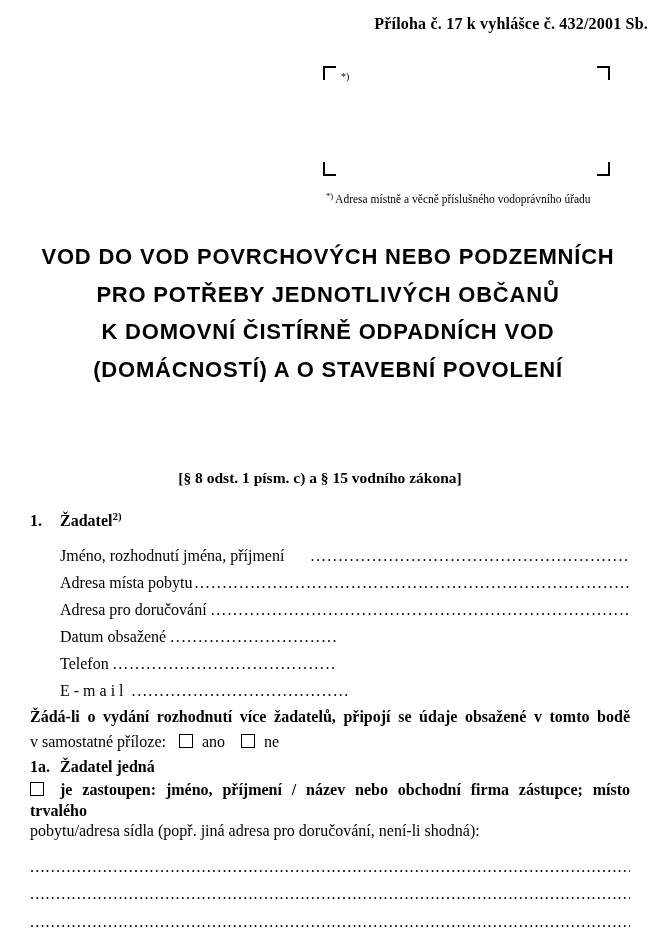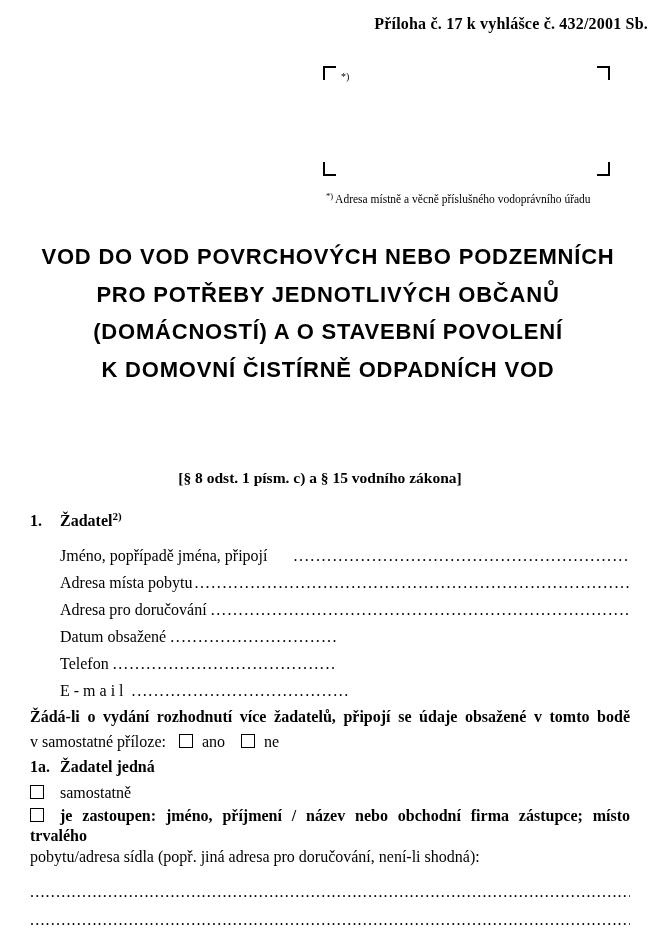--- a/index.html
+++ b/index.html
@@ -95,36 +95,36 @@
   <span class="box-marker">*)</span>
 </div>
 
 <div class="box-footnote">
   <span class="fn-sup">*)</span><span>Adresa místně a věcně příslušného vodoprávního úřadu</span>
 </div>
 
 <div class="title-block">
   <div>VOD DO VOD POVRCHOVÝCH NEBO PODZEMNÍCH</div>
   <div>PRO POTŘEBY JEDNOTLIVÝCH OBČANŮ</div>
+  <div>K DOMOVNÍ ČISTÍRNĚ ODPADNÍCH VOD</div>
   <div>(DOMÁCNOSTÍ) A O STAVEBNÍ POVOLENÍ</div>
-  <div>K DOMOVNÍ ČISTÍRNĚ ODPADNÍCH VOD</div>
 </div>
 
 <div class="subtitle">[§ 8 odst. 1 písm. c) a § 15 vodního zákona]</div>
 
 <div class="main">
 
   <div class="sec-heading">
     <span class="sec-num">1.</span>
     <span><span>Žadatel</span><span class="ref-sup">2)</span></span>
   </div>
 
   <div class="fields">
     <div class="field-row">
-      <span class="flabel">Jméno, popřípadě jména, připojí</span>
+      <span class="flabel">Jméno, rozhodnutí jména, příjmení</span>
       <span class="leader fill gap-lg">................................................................................................................................................................</span>
     </div>
     <div class="field-row">
       <span class="flabel">Adresa místa pobytu</span>
       <span class="leader fill gap-xs">................................................................................................................................................................</span>
     </div>
     <div class="field-row">
       <span class="flabel">Adresa pro doručování</span>
       <span class="leader fill gap-sm">................................................................................................................................................................</span>
     </div>
@@ -145,23 +145,20 @@
   <div class="para jl">Žádá-li o vydání rozhodnutí více žadatelů, připojí se údaje obsažené v tomto bodě</div>
   <div class="para">
     <span>v samostatné příloze:</span><span class="checkbox cb-first"></span><span>ano</span><span class="checkbox cb-second"></span><span>ne</span>
   </div>
 
   <div class="sec-heading s1a">
     <span class="sec-num">1a.</span>
     <span>Žadatel jedná</span>
   </div>
 
-  <div class="opt opt-first">
-    <span class="checkbox"></span><span>samostatně</span>
-  </div>
   <div class="opt jl">
     <span class="checkbox"></span><span>je zastoupen:  jméno, příjmení / název nebo obchodní firma zástupce; místo trvalého</span>
   </div>
   <div class="opt-cont">pobytu/adresa sídla (popř. jiná adresa pro doručování, není-li shodná):</div>
 
   <div class="write-in">
     <div class="write-line">................................................................................................................................................................</div>
     <div class="write-line">................................................................................................................................................................</div>
     <div class="write-line">................................................................................................................................................................</div>
   </div>

